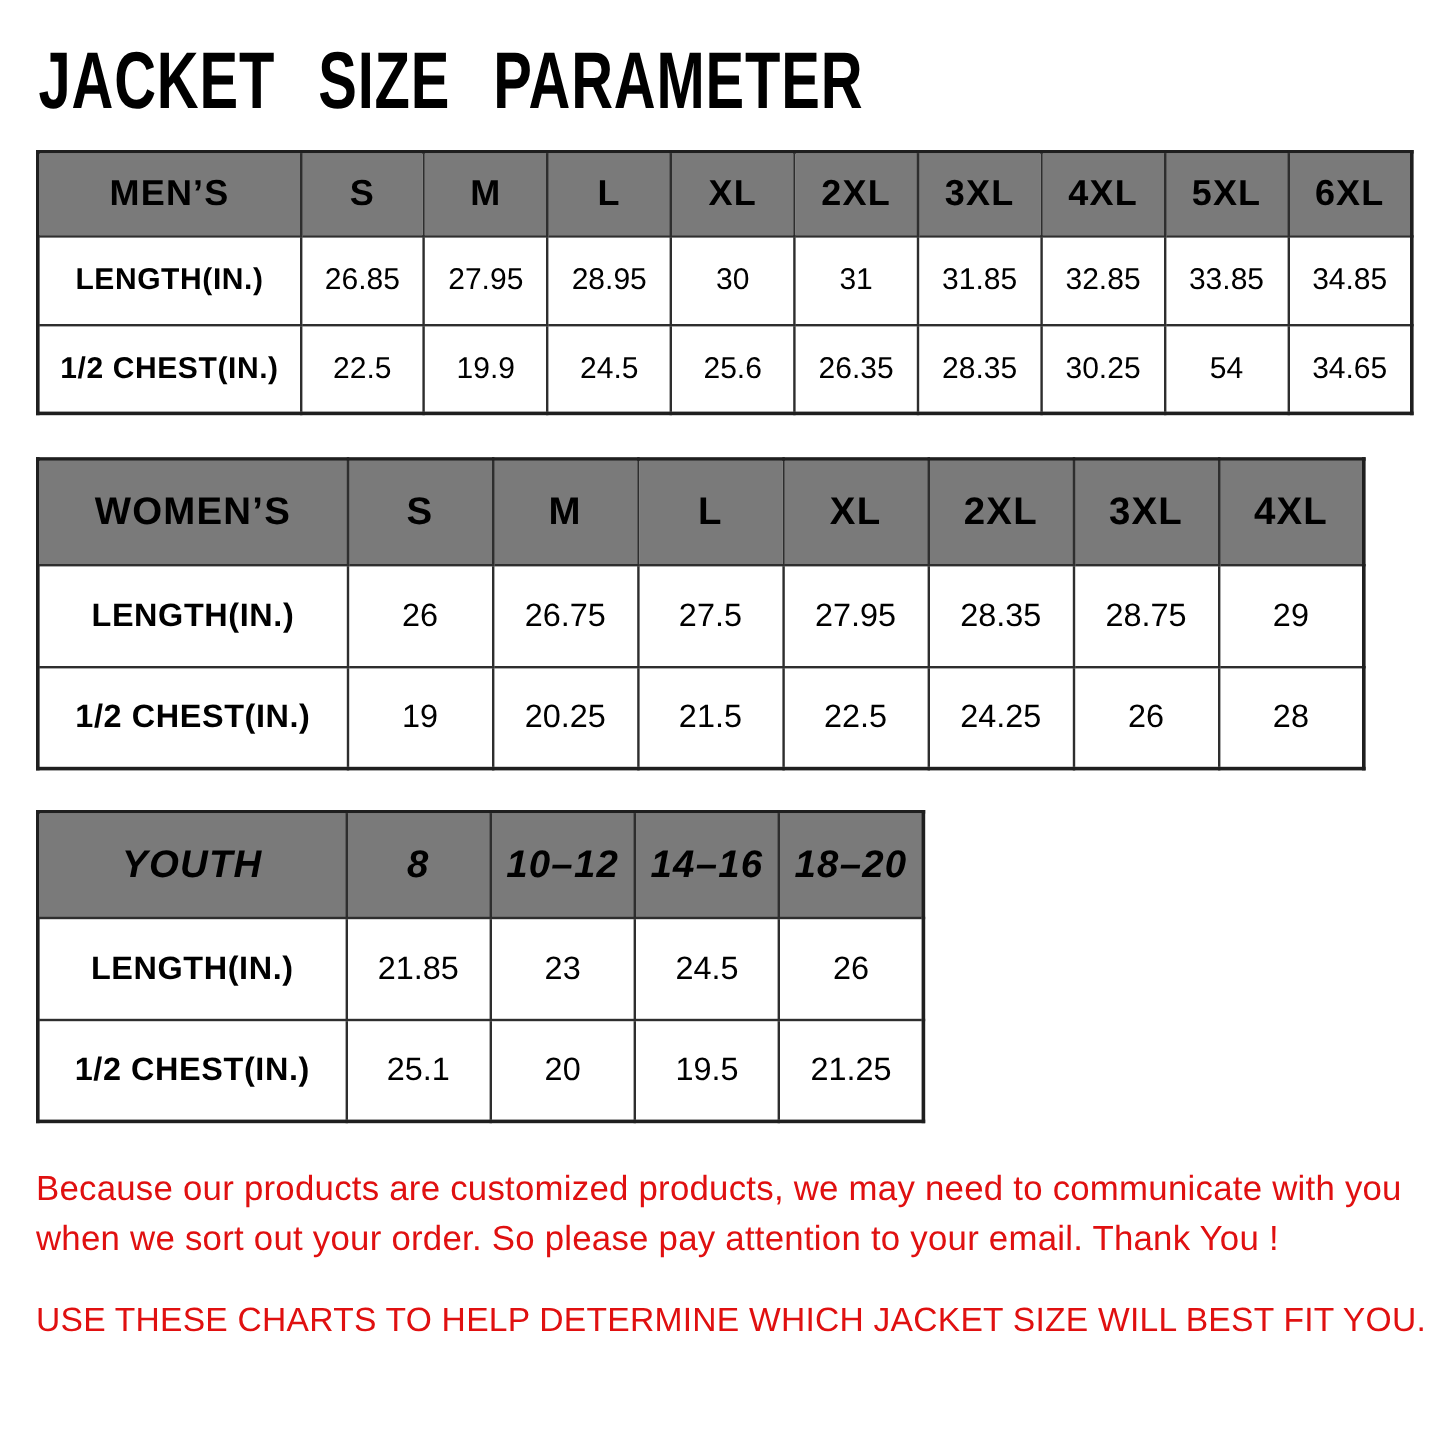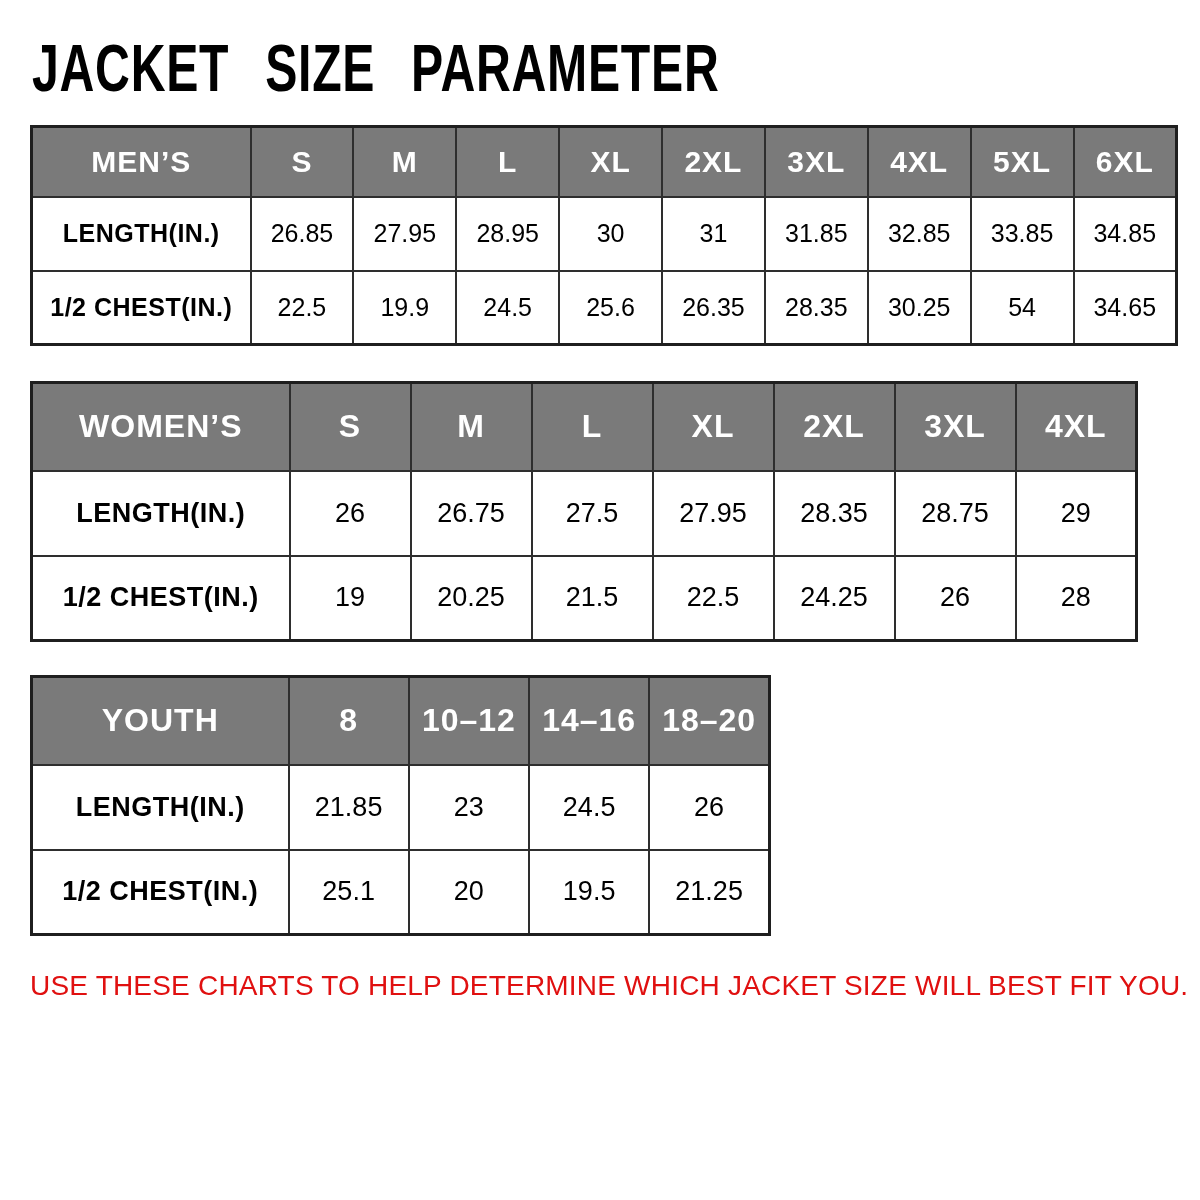--- a/index.html
+++ b/index.html
@@ -53,21 +53,21 @@
   }
   th,td{
     border:2px solid var(--border-inner);
     text-align:center;
     vertical-align:middle;
     padding:0 2px;
     overflow:hidden;
   }
   thead th{
     background:var(--header-bg);
-    color:#ffffff;
+    color:#000000;
     font-weight:700;
     letter-spacing:1px;
   }
   tbody td{font-weight:400;}
   tbody td:first-child{font-weight:700;letter-spacing:0.5px;}
 
   
   .t0{width:1148px;}
   .t0 .labelcol{width:219px;}
   .t0 thead th{height:70px;font-size:30px;}
@@ -75,21 +75,21 @@
 
   
   .t1{width:1108px;}
   .t1 .labelcol{width:258px;}
   .t1 thead th{height:88px;font-size:32px;}
   .t1 tbody td{height:85px;font-size:27px;}
 
   
   .t2{width:741px;}
   .t2 .labelcol{width:257px;}
-  .t2 thead th{height:88px;font-size:32px;}
+  .t2 thead th{height:88px;font-size:32px;font-style:italic;}
   .t2 tbody td{height:85px;font-size:27px;}
 
   .footer{margin-top:34px;width:1150px;color:var(--accent-red);}
   .footer .p1{
     font-size:29px;
     line-height:1.45;
     letter-spacing:0.2px;
     margin:0;
   }
   .footer .p2{
@@ -244,16 +244,17 @@
             <td>25.1</td>
             <td>20</td>
             <td>19.5</td>
             <td>21.25</td>
           </tr>
         </tbody>
       </table>
     </div>
 
   <div class="footer">
+    <p class="p1">Because our products are customized products, we may need to communicate with you when we sort out your order. So please pay attention to your email. Thank You !</p>
     <p class="p2">USE THESE CHARTS TO HELP DETERMINE WHICH JACKET SIZE WILL BEST FIT YOU.</p>
   </div>
 
 </div>
 
 </body></html>

